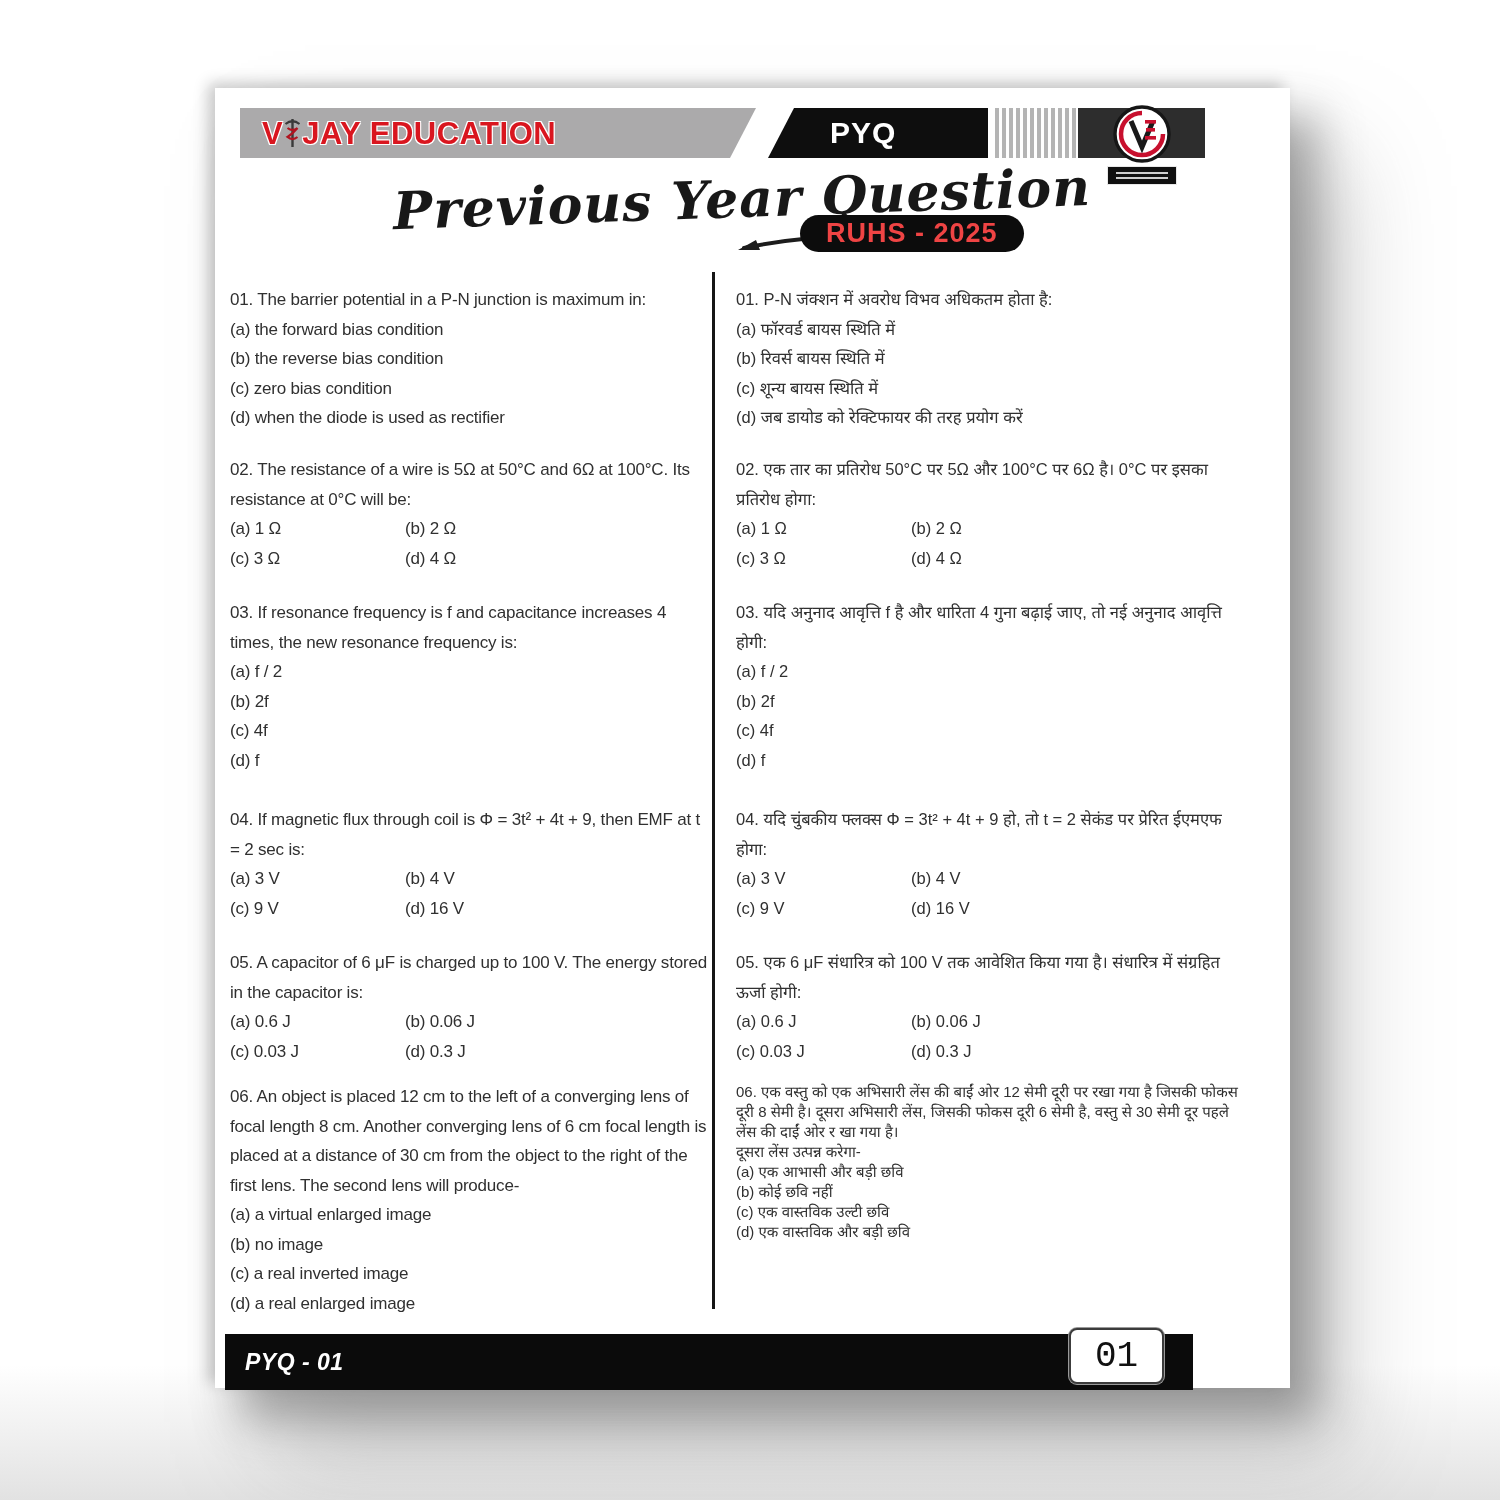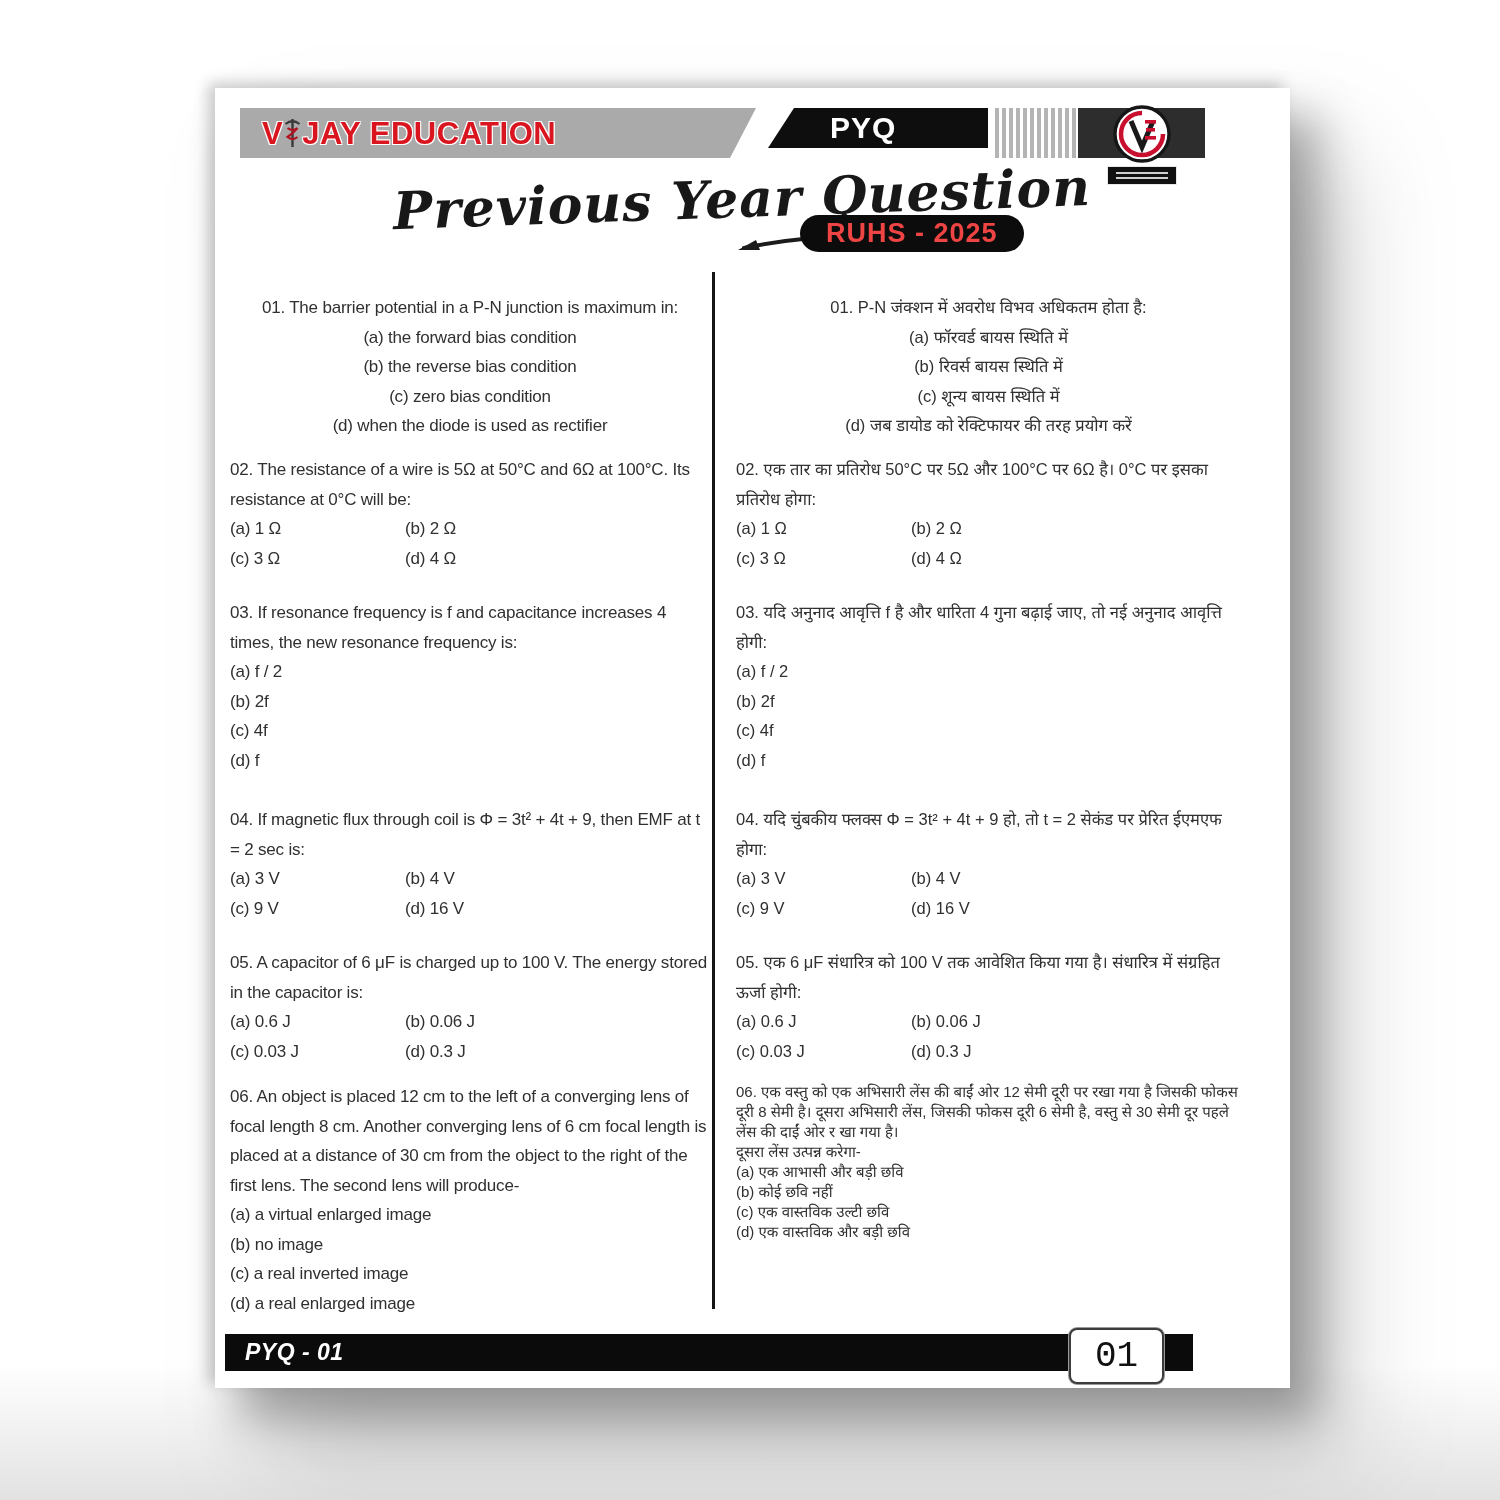--- a/index.html
+++ b/index.html
@@ -20,21 +20,21 @@
     clip-path:polygon(0 0,100% 0,calc(100% - 26px) 100%,0 100%);
     display:flex;align-items:center;padding-left:22px;box-sizing:border-box;
   }
   .brand{
     color:#d9161f;font-weight:bold;font-size:31px;letter-spacing:.5px;line-height:1;
     text-shadow:-1px -1px 0 #fff,1px -1px 0 #fff,-1px 1px 0 #fff,1px 1px 0 #fff;
     display:flex;align-items:center;
   }
   .caduceus{width:17px;height:32px;margin:0 1px;display:inline-block;}
   .pyq-bar{
-    position:absolute;left:553px;top:20px;width:220px;height:40px;background:#0e0e0e;
+    position:absolute;left:553px;top:20px;width:220px;height:50px;background:#0e0e0e;
     clip-path:polygon(26px 0,100% 0,100% 100%,0 100%);
     color:#fff;font-weight:bold;font-size:30px;letter-spacing:1px;
     display:flex;align-items:center;padding-left:62px;box-sizing:border-box;
   }
   .stripes{
     position:absolute;left:777px;top:20px;width:86px;height:50px;background:#fff;
     background-image:repeating-linear-gradient(90deg,#ffffff 0 3px,#b4b4b4 3px 7px);
   }
   .logo-block{position:absolute;left:863px;top:20px;width:127px;height:50px;background:#2d2d2d;}
   .logo-badge{position:absolute;left:897px;top:16px;width:60px;height:60px;z-index:3;}
@@ -58,26 +58,26 @@
   }
   
   .divider{position:absolute;left:497px;top:184px;width:3px;height:1037px;background:#151515;}
   .col{position:absolute;top:189px;color:#303030;}
   .col-en{left:15px;width:480px;font-size:17px;line-height:29.5px;letter-spacing:-0.2px;}
   .col-hi{left:521px;width:505px;font-size:16.5px;line-height:29.5px;}
   .q{position:absolute;left:0;width:100%;}
   .q p{margin:0;}
   .q .qt{white-space:normal;}
   .opts-grid{display:grid;grid-template-columns:175px 1fr;}
-  .q-t1{top:16px;text-align:center;}   .q-t2{top:178px;} .q-t3{top:321px;}
+  .q-t1{top:8px;}   .q-t2{top:178px;} .q-t3{top:321px;}
   .q-t4{top:528px;} .q-t5{top:671px;} .q-t6{top:805px;}
   .col-hi .q-t6{font-size:15px;line-height:20px;}
   
   .footer-bar{
-    position:absolute;left:10px;top:1246px;width:968px;height:37px;background:#0b0b0b;
+    position:absolute;left:10px;top:1246px;width:968px;height:56px;background:#0b0b0b;
     display:flex;align-items:center;z-index:1;
   }
   .footer-label{color:#fff;font-style:italic;font-weight:bold;font-size:23px;margin-left:20px;letter-spacing:.5px;}
   .page-box{
     position:absolute;left:854px;top:1240px;width:91px;height:52px;background:#fff;
     border:2px solid #3c3c3c;border-radius:8px;box-shadow:0 0 0 1px #9a9a9a;z-index:2;
     display:flex;align-items:center;justify-content:center;
     font-family:Liberation Mono, monospace;font-size:36px;color:#111;
   }
 </style>

